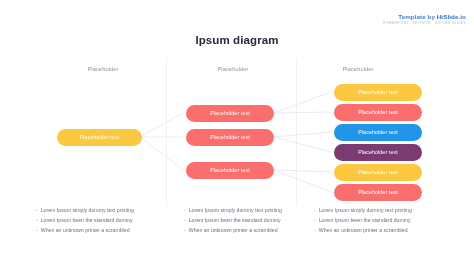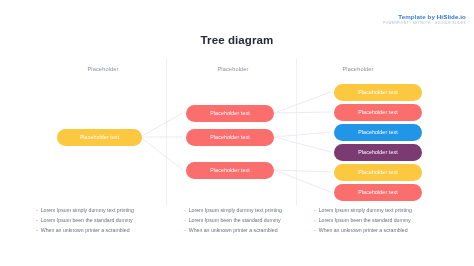--- a/index.html
+++ b/index.html
@@ -63,21 +63,21 @@
 </head>
 <body>
 
 <div id="stage">
 
   <div class="logo-wrap">
     <div class="logo-line1"><span>Template by </span><span class="brand">HiSlide.io</span></div>
     <div class="logo-line2">POWERPOINT  ·  KEYNOTE  ·  GOOGLE SLIDES</div>
   </div>
 
-  <div class="title">Tree diagram</div>
+  <div class="title">Ipsum diagram</div>
 
   <div class="divider dv1"></div>
   <div class="divider dv2"></div>
 
   <div class="col-head ch1">Placeholder</div>
   <div class="col-head ch2">Placeholder</div>
   <div class="col-head ch3">Placeholder</div>
 
   <svg id="links" viewBox="0 0 474 266">
     <g stroke="#e8e9ee" stroke-width="0.9" fill="none">

